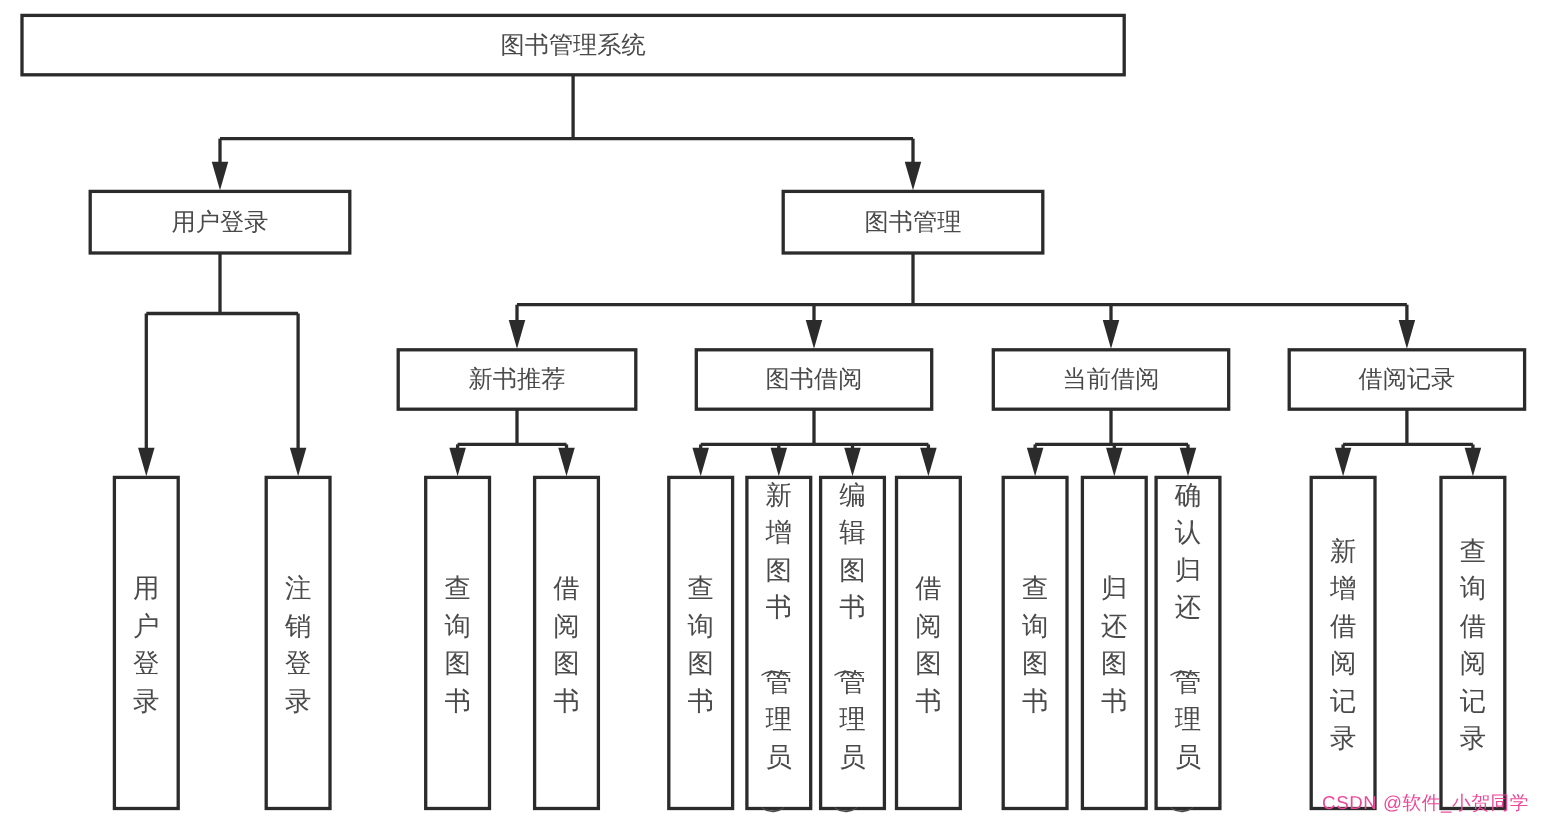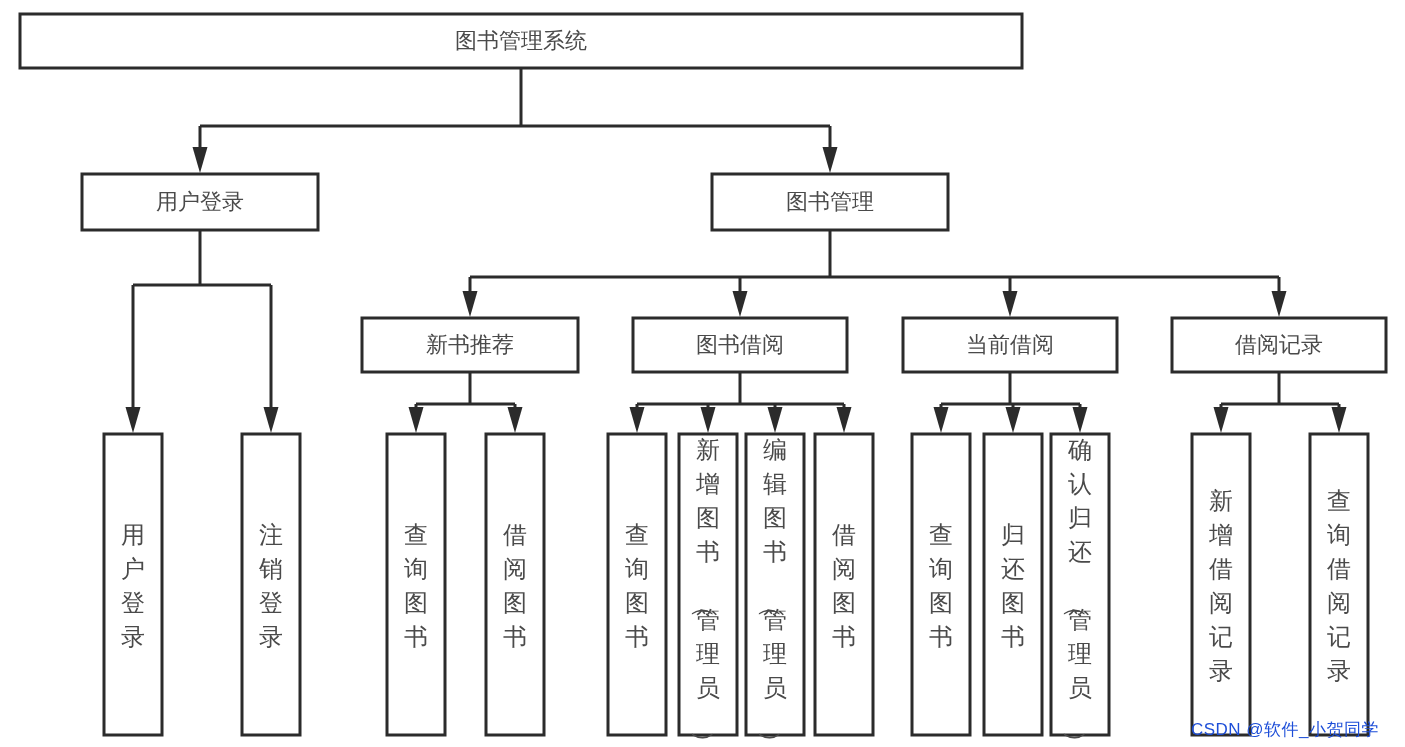--- a/index.html
+++ b/index.html
@@ -20,24 +20,24 @@
     dominant-baseline:middle;
   }
   .node-label-v{
     font-family:"Liberation Sans","DejaVu Sans",sans-serif;
     fill:#4a4a4a;
     font-size:24px;
     text-anchor:middle;
   }
   .watermark{
     position:absolute;
-    right:26px;bottom:6px;
+    right:15px;bottom:6px;
     font-family:"Liberation Sans","DejaVu Sans",sans-serif;
     font-size:17px;
-    color:#1d4ed8;
+    color:#ec4899;
     letter-spacing:0.5px;
     white-space:nowrap;
     pointer-events:none;
   }
 </style>
 </head>
 <body>
 
 <svg id="diagram" viewBox="0 0 1405 747" xmlns="http://www.w3.org/2000/svg">
   <g id="edges-layer">

